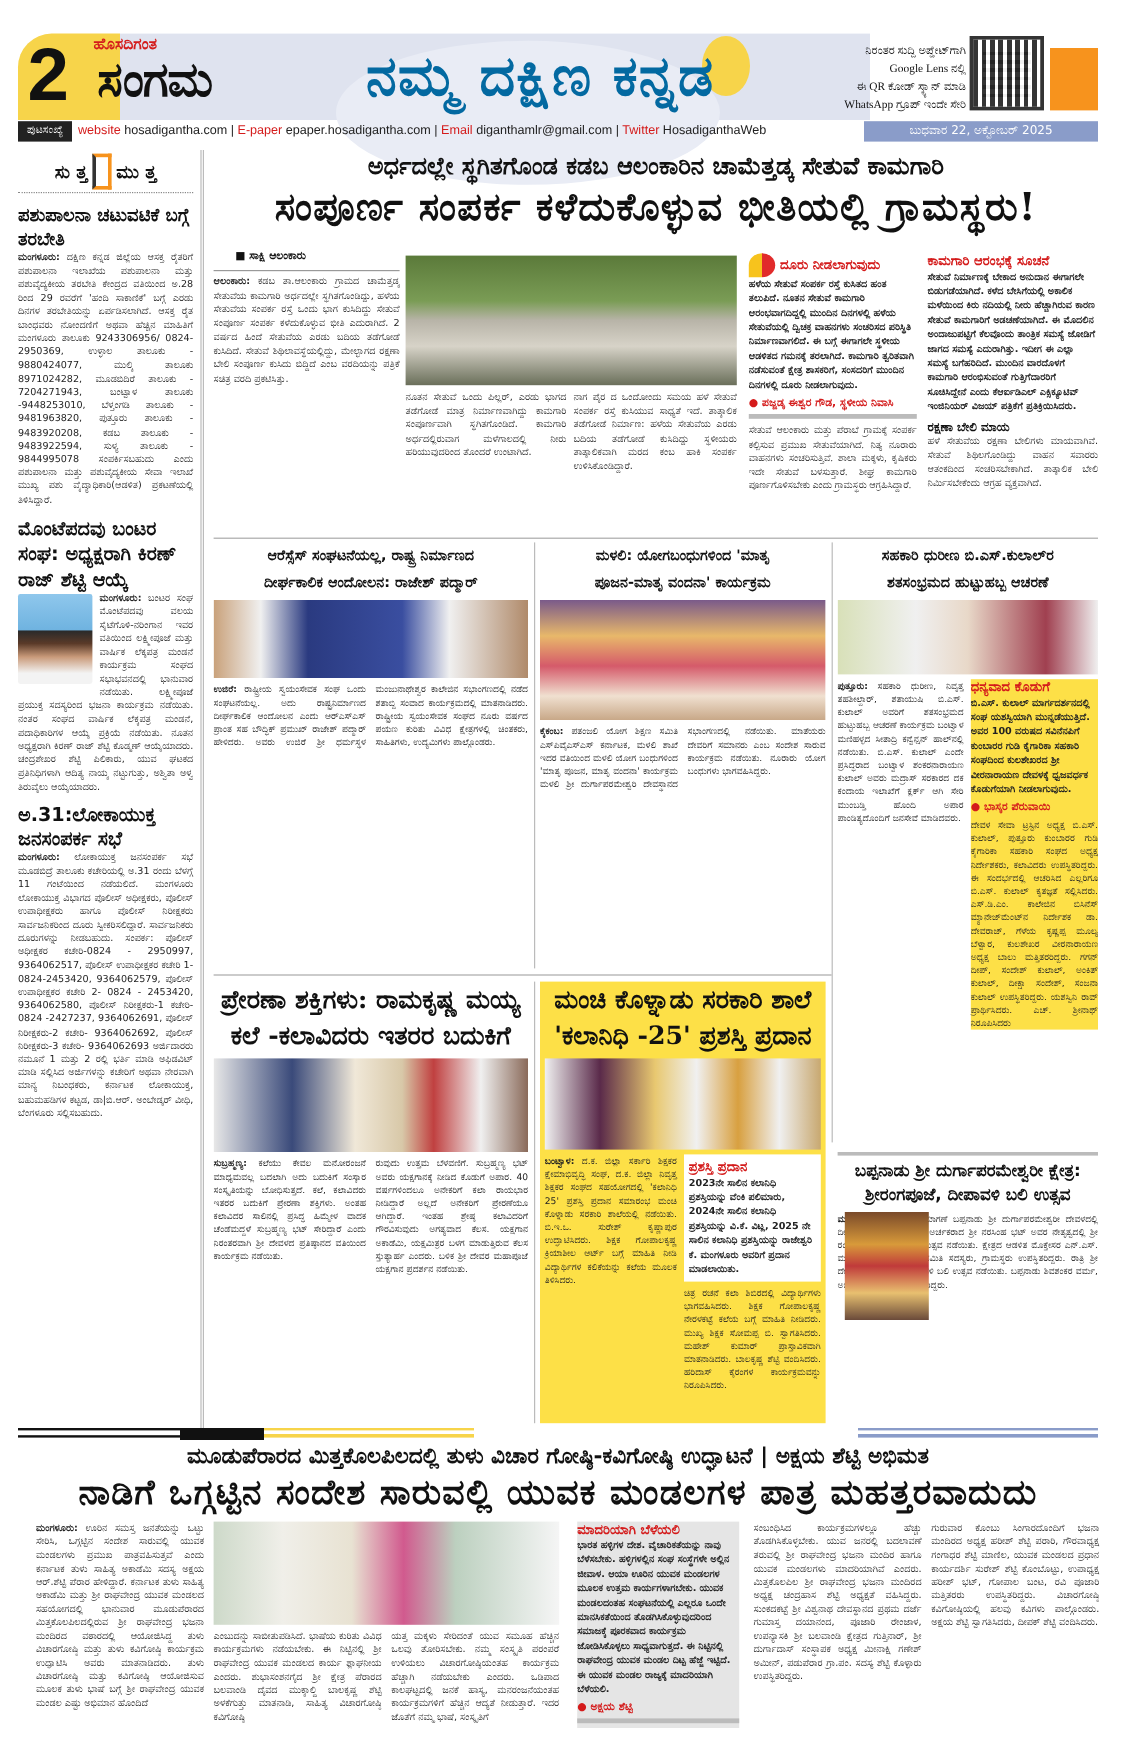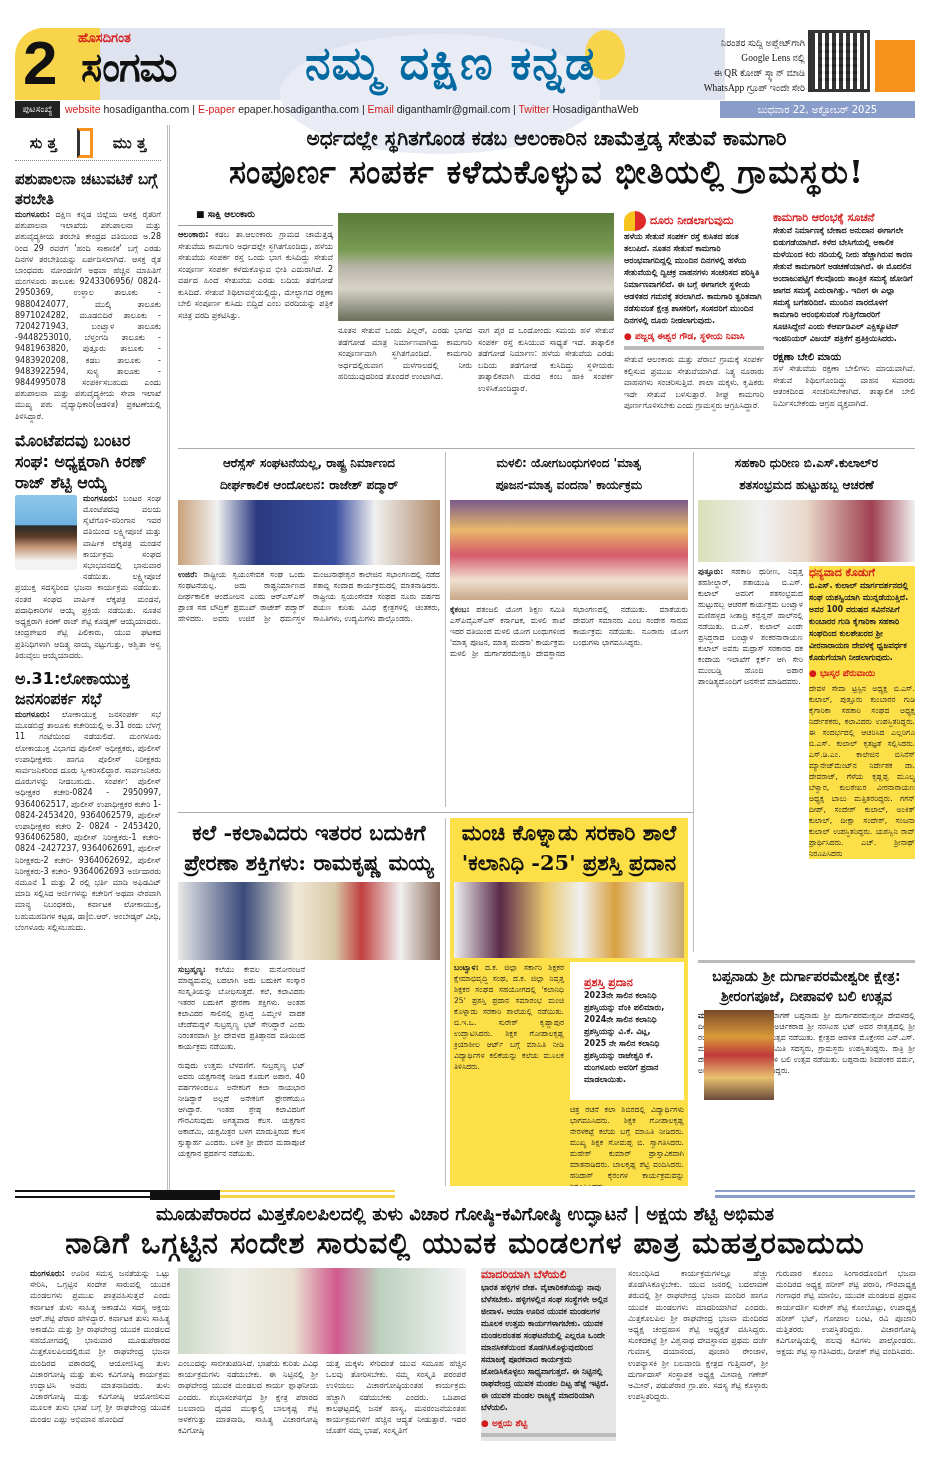--- a/index.html
+++ b/index.html
@@ -24,21 +24,21 @@
   .orange-tab { position: absolute; left: 860px; top: 12px; width: 40px; height: 52px; background: #f7931d; }
 
   .infobar { position: absolute; left: 15px; top: 101px; width: 900px; height: 17px; font-size: 10.5px; line-height: 17px; }
   .ib-tag { position: absolute; left: 0; top: 0; width: 45px; height: 17px; background: #222; color: #fff; font-size: 9px; text-align: center; }
   .ib-links { position: absolute; left: 50px; top: 0; color: #222; white-space: nowrap; font-family: "Liberation Sans", sans-serif; }
   .ib-links .k { color: #d41b1b; }
   .ib-date { position: absolute; left: 705px; top: 0; width: 195px; height: 17px; background: #8a9cc9; color: #fff; text-align: center; font-size: 10px; }
 
   
   .leftcol { position: absolute; left: 15px; top: 125px; width: 155px; height: 1065px; border-right: 3px double #bbb; padding-right: 6px; }
-  .sutta { display: flex; align-items: center; justify-content: center; gap: 20px; height: 36px; font-size: 15px; font-weight: 700; border-bottom: 1px dotted #888; }
+  .sutta { display: flex; align-items: center; justify-content: center; gap: 4px; height: 36px; font-size: 15px; font-weight: 700; border-bottom: 1px dotted #888; }
   .sutta-icon { width: 16px; height: 30px; border: 3px solid #f7931d; border-left-color: #333; }
   .lc-head { font-weight: 900; font-size: 15px; line-height: 20px; margin-top: 8px; }
   .lc-text { font-size: 8px; line-height: 11.2px; color: #222; text-align: justify; }
   .lc-text b { font-weight: 700; }
   .lc-photo { float: left; width: 62px; height: 75px; margin: 2px 6px 2px 0; background: linear-gradient(180deg,#8fc7ec 0%,#6fb3e0 40%,#2a2a2a 41%,#5a3a28 55%,#c99a7a 70%,#f3f3f3 88%); border-radius: 2px; }
 
   
   .lead { position: absolute; left: 178px; top: 125px; width: 737px; height: 320px; }
   .lead-kicker { text-align: center; font-size: 20px; font-weight: 700; line-height: 26px; }
   .lead-head { text-align: center; font-family: "DejaVu Serif", serif; font-size: 32px; font-weight: 700; line-height: 42px; letter-spacing: 1px; }
@@ -192,38 +192,38 @@
       <div class="callout-body">ಬಿ.ಎಸ್. ಕುಲಾಲ್ ಮಾರ್ಗದರ್ಶನದಲ್ಲಿ ಸಂಘ ಯಶಸ್ವಿಯಾಗಿ ಮುನ್ನಡೆಯುತ್ತಿದೆ. ಅವರ 100 ವರುಷದ ಸವಿನೆನಪಿಗೆ ಕುಂಬಾರರ ಗುಡಿ ಕೈಗಾರಿಕಾ ಸಹಕಾರಿ ಸಂಘದಿಂದ ಕುಲಶೇಖರದ ಶ್ರೀ ವೀರನಾರಾಯಣ ದೇವಳಕ್ಕೆ ಧ್ವಜವರ್ಧಕ ಕೊಡುಗೆಯಾಗಿ ನೀಡಲಾಗುವುದು.</div>
       <div class="bullet-credit">ಭಾಸ್ಕರ ಪೆರುವಾಯಿ</div>
       <div class="story-body" style="margin-top:4px;">ದೇವಳ ಸೇವಾ ಟ್ರಸ್ಟಿನ ಅಧ್ಯಕ್ಷ ಬಿ.ಎಸ್. ಕುಲಾಲ್, ಪುತ್ತೂರು ಕುಂಬಾರರ ಗುಡಿ ಕೈಗಾರಿಕಾ ಸಹಕಾರಿ ಸಂಘದ ಅಧ್ಯಕ್ಷ ನಿರ್ದೇಶಕರು, ಕಲಾವಿದರು ಉಪಸ್ಥಿತರಿದ್ದರು. ಈ ಸಂದರ್ಭದಲ್ಲಿ ಆಚರಿಸಿದ ಎಲ್ಲರಿಗೂ ಬಿ.ಎಸ್. ಕುಲಾಲ್ ಕೃತಜ್ಞತೆ ಸಲ್ಲಿಸಿದರು. ಎಸ್.ಡಿ.ಎಂ. ಕಾಲೇಜಿನ ಬಿಸಿನೆಸ್ ಮ್ಯಾನೇಜ್‌ಮೆಂಟ್‌ನ ನಿರ್ದೇಶಕ ಡಾ. ದೇವರಾಜ್, ಗೆಳೆಯ ಕೃಷ್ಣಪ್ಪ ಮೂಲ್ಯ ಬೆಳ್ವಾರ, ಕುಲಶೇಖರ ವೀರನಾರಾಯಣ ಅಧ್ಯಕ್ಷ ಬಾಲು ಮತ್ತಿತರರಿದ್ದರು. ಗಗನ್ ದೀಪ್, ಸಂದೇಶ್ ಕುಲಾಲ್, ಅಂಕಿತ್ ಕುಲಾಲ್, ದೀಕ್ಷಾ ಸಂದೇಶ್, ಸಂಜನಾ ಕುಲಾಲ್ ಉಪಸ್ಥಿತರಿದ್ದರು. ಯಶಸ್ವಿನಿ ರಾವ್ ಪ್ರಾರ್ಥಿಸಿದರು. ಎಚ್. ಶ್ರೀನಾಥ್ ನಿರೂಪಿಸಿದರು</div>
     </div>
   </div>
 </div>
 
 <div class="hr-full" style="top:812px;width:515px;"></div>
 
 <div class="story" style="left:178px;top:818px;width:262px;height:368px;overflow:hidden;">
+  <div class="story-head big">ಪ್ರೇರಣಾ ಶಕ್ತಿಗಳು: ರಾಮಕೃಷ್ಣ ಮಯ್ಯ</div>
   <div class="story-head big">ಕಲೆ -ಕಲಾವಿದರು ಇತರರ ಬದುಕಿಗೆ</div>
-  <div class="story-head big">ಪ್ರೇರಣಾ ಶಕ್ತಿಗಳು: ರಾಮಕೃಷ್ಣ ಮಯ್ಯ</div>
   <div class="photo" style="position:relative;width:262px;height:78px;margin:4px 0;background:linear-gradient(90deg,#e8e8e8 0%,#3a4a7a 25%,#f0e8d8 45%,#d8c8a8 60%,#c04040 70%,#f0f0f0 85%,#8a6a5a 100%);"></div>
-  <div style="display:flex;gap:8px;flex-direction:column;">
+  <div style="display:flex;gap:8px;">
     <div class="story-body" style="width:127px;"><b>ಸುಬ್ರಹ್ಮಣ್ಯ:</b> <span>ಕಲೆಯು ಕೇವಲ ಮನೋರಂಜನೆ ಮಾಧ್ಯಮವಲ್ಲ ಬದಲಾಗಿ ಅದು ಬದುಕಿಗೆ ಸಂಸ್ಕಾರ ಸಂಸ್ಕೃತಿಯನ್ನು ಬೋಧಿಸುತ್ತದೆ. ಕಲೆ, ಕಲಾವಿದರು ಇತರರ ಬದುಕಿಗೆ ಪ್ರೇರಣಾ ಶಕ್ತಿಗಳು. ಅಂತಹ ಕಲಾವಿದರ ಸಾಲಿನಲ್ಲಿ ಪ್ರಸಿದ್ಧ ಹಿಮ್ಮೇಳ ವಾದಕ ಚೆಂಡೆಮದ್ದಳೆ ಸುಬ್ರಹ್ಮಣ್ಯ ಭಟ್ ಸೇರಿದ್ದಾರೆ ಎಂದು ನಿರಂತರವಾಗಿ ಶ್ರೀ ದೇವಳದ ಪ್ರತಿಷ್ಠಾನದ ವತಿಯಿಂದ ಕಾರ್ಯಕ್ರಮ ನಡೆಯಿತು.</span></div>
     <div class="story-body" style="width:127px;">ರುವುದು ಉತ್ತಮ ಬೆಳವಣಿಗೆ. ಸುಬ್ರಹ್ಮಣ್ಯ ಭಟ್ ಅವರು ಯಕ್ಷಗಾನಕ್ಕೆ ನೀಡಿದ ಕೊಡುಗೆ ಅಪಾರ. 40 ವರ್ಷಗಳಿಂದಲೂ ಅನೇಕರಿಗೆ ಕಲಾ ರಾಯಭಾರ ನೀಡಿದ್ದಾರೆ ಅಲ್ಲದೆ ಅನೇಕರಿಗೆ ಪ್ರೇರಣೆಯೂ ಆಗಿದ್ದಾರೆ. ಇಂತಹ ಶ್ರೇಷ್ಠ ಕಲಾವಿದರಿಗೆ ಗೌರವಿಸುವುದು ಅಗತ್ಯವಾದ ಕೆಲಸ. ಯಕ್ಷಗಾನ ಅಕಾಡೆಮಿ, ಯಕ್ಷಮಿತ್ರರ ಬಳಗ ಮಾಡುತ್ತಿರುವ ಕೆಲಸ ಸ್ತುತ್ಯಾರ್ಹ ಎಂದರು. ಬಳಿಕ ಶ್ರೀ ದೇವರ ಮಹಾಪೂಜೆ ಯಕ್ಷಗಾನ ಪ್ರದರ್ಶನ ನಡೆಯಿತು.</div>
   </div>
 </div>
 <div class="vline" style="left:445px;top:818px;height:368px;"></div>
 
 <div class="story box-grey" style="left:450px;top:818px;width:238px;height:368px;overflow:hidden;padding:0 4px;">
   <div class="story-head big">ಮಂಚಿ ಕೊಳ್ನಾಡು ಸರಕಾರಿ ಶಾಲೆ</div>
   <div class="story-head big">'ಕಲಾನಿಧಿ -25' ಪ್ರಶಸ್ತಿ ಪ್ರದಾನ</div>
   <div class="photo" style="position:relative;width:230px;height:76px;margin:4px 0;background:linear-gradient(90deg,#f0f0f0 0%,#5a2a4a 20%,#e8c870 40%,#f0f0f0 55%,#d8a040 70%,#f0f0f0 85%,#c8a870 100%);"></div>
   <div style="display:flex;gap:6px;">
     <div class="story-body" style="width:110px;"><b>ಬಂಟ್ವಾಳ:</b> <span>ದ.ಕ. ಜಿಲ್ಲಾ ಸರ್ಕಾರಿ ಶಿಕ್ಷಕರ ಕ್ಷೇಮಾಭಿವೃದ್ಧಿ ಸಂಘ, ದ.ಕ. ಜಿಲ್ಲಾ ನಿವೃತ್ತ ಶಿಕ್ಷಕರ ಸಂಘದ ಸಹಯೋಗದಲ್ಲಿ 'ಕಲಾನಿಧಿ 25' ಪ್ರಶಸ್ತಿ ಪ್ರದಾನ ಸಮಾರಂಭ ಮಂಚಿ ಕೊಳ್ನಾಡು ಸರಕಾರಿ ಶಾಲೆಯಲ್ಲಿ ನಡೆಯಿತು. ಬಿ.ಇ.ಒ. ಸುರೇಶ್ ಕೃಷ್ಣಾಪುರ ಉದ್ಘಾಟಿಸಿದರು. ಶಿಕ್ಷಕ ಗೋಪಾಲಕೃಷ್ಣ ಕ್ರಿಯಾಶೀಲ ಆರ್ಟ್ ಬಗ್ಗೆ ಮಾಹಿತಿ ನೀಡಿ ವಿದ್ಯಾರ್ಥಿಗಳ ಕಲಿಕೆಯನ್ನು ಕಲೆಯ ಮೂಲಕ ತಿಳಿಸಿದರು.</span></div>
     <div style="width:114px;">
-      <div style="background:#fff;padding:14px;">
+      <div style="background:#fff;padding:4px;">
         <div class="callout-title">ಪ್ರಶಸ್ತಿ ಪ್ರದಾನ</div>
         <div class="callout-body">2023ನೇ ಸಾಲಿನ ಕಲಾನಿಧಿ ಪ್ರಶಸ್ತಿಯನ್ನು ವೆಂಕಿ ಪಲಿಮಾರು, 2024ನೇ ಸಾಲಿನ ಕಲಾನಿಧಿ ಪ್ರಶಸ್ತಿಯನ್ನು ವಿ.ಕೆ. ವಿಟ್ಲ, 2025 ನೇ ಸಾಲಿನ ಕಲಾನಿಧಿ ಪ್ರಶಸ್ತಿಯನ್ನು ರಾಜೇಶ್ವರಿ ಕೆ. ಮಂಗಳೂರು ಅವರಿಗೆ ಪ್ರದಾನ ಮಾಡಲಾಯಿತು.</div>
       </div>
       <div class="story-body" style="margin-top:4px;">ಚಿತ್ರ ರಚನೆ ಕಲಾ ಶಿಬಿರದಲ್ಲಿ ವಿದ್ಯಾರ್ಥಿಗಳು ಭಾಗವಹಿಸಿದರು. ಶಿಕ್ಷಕ ಗೋಪಾಲಕೃಷ್ಣ ನೇರಳಕಟ್ಟೆ ಕಲೆಯ ಬಗ್ಗೆ ಮಾಹಿತಿ ನೀಡಿದರು. ಮುಖ್ಯ ಶಿಕ್ಷಕ ಸೋಮಪ್ಪ ಬಿ. ಸ್ವಾಗತಿಸಿದರು. ಮಹೇಶ್ ಕುಮಾರ್ ಪ್ರಾಸ್ತಾವಿಕವಾಗಿ ಮಾತನಾಡಿದರು. ಬಾಲಕೃಷ್ಣ ಶೆಟ್ಟಿ ವಂದಿಸಿದರು. ಹರಿದಾಸ್ ಕೈರಂಗಳ ಕಾರ್ಯಕ್ರಮವನ್ನು ನಿರೂಪಿಸಿದರು.</div>
     </div>
   </div>
 </div>
 
 <div class="hr-full" style="left:698px;top:960px;width:217px;height:3px;background:#bbb;"></div>
 <div class="story" style="left:698px;top:966px;width:217px;height:220px;overflow:hidden;">

